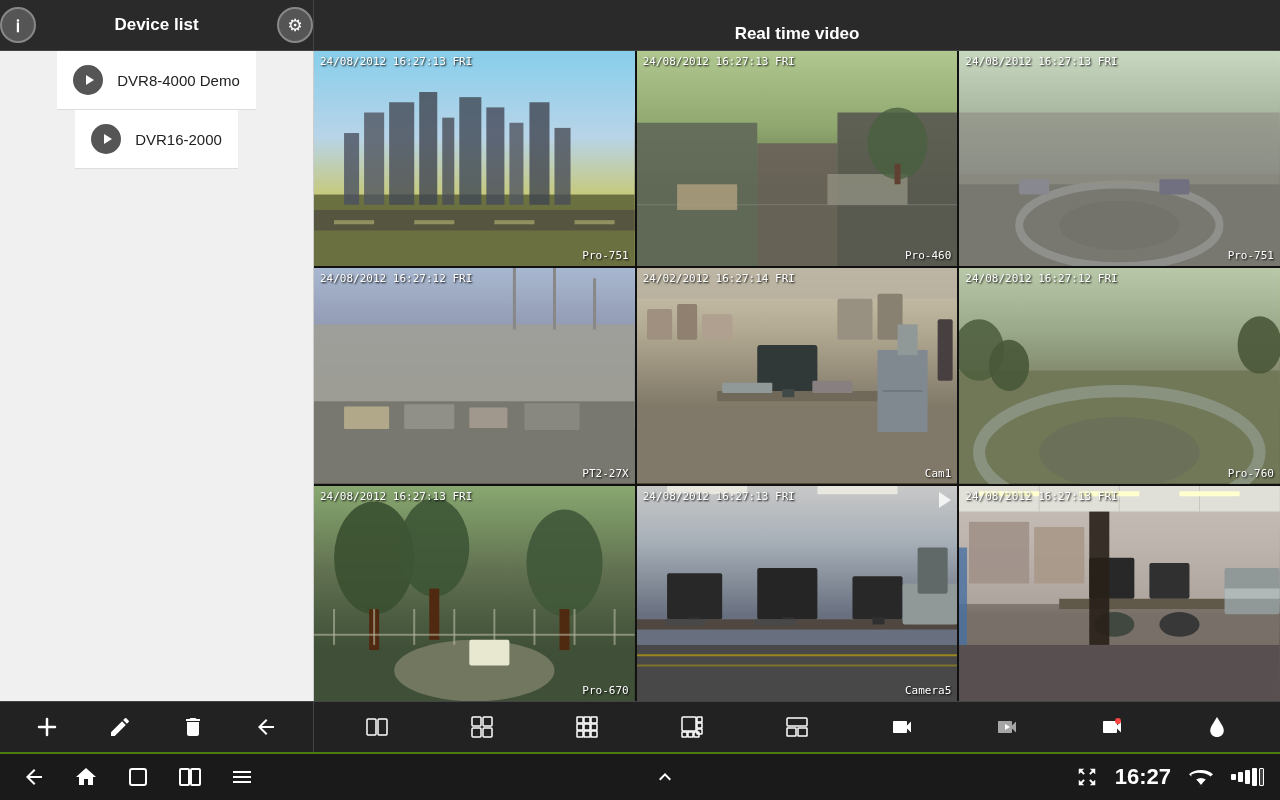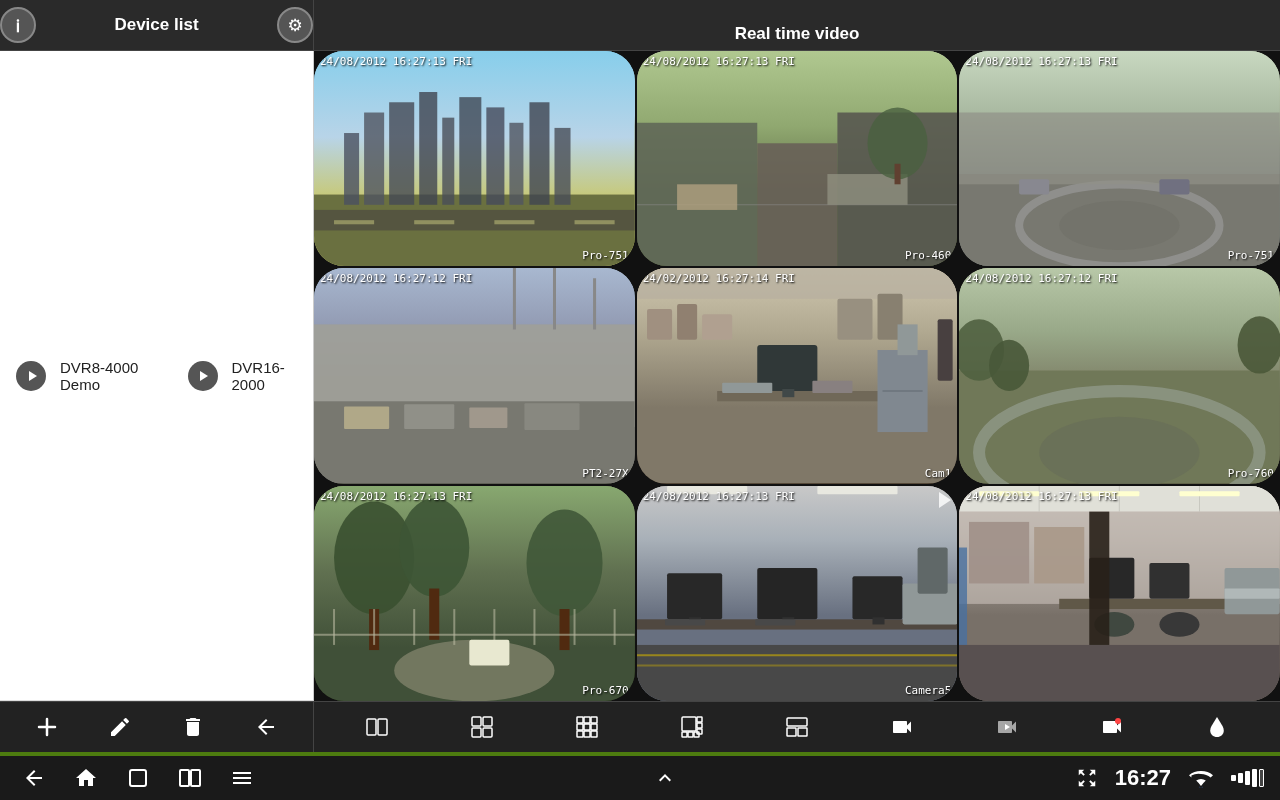--- a/index.html
+++ b/index.html
@@ -71,21 +71,22 @@
       overflow: hidden;
     }
 
     
     .sidebar {
       width: 314px;
       background: #f0f0f0;
       border-right: 1px solid #ccc;
       flex-shrink: 0;
       display: flex;
-      flex-direction: row;
+      flex-direction: column;
+      align-items: center;
     }
     .device-item {
       display: flex;
       align-items: center;
       padding: 14px 16px;
       border-bottom: 1px solid #ddd;
       cursor: pointer;
       background: white;
     }
     .device-arrow {
@@ -118,21 +119,20 @@
       grid-template-columns: repeat(3, 1fr);
       grid-template-rows: repeat(3, 1fr);
       gap: 2px;
       background: #111;
       overflow: hidden;
     }
     .video-cell {
       position: relative;
       background: #1a1a1a;
       overflow: hidden;
-      border-radius: 30px;
     }
     .video-timestamp {
       position: absolute;
       top: 4px;
       left: 6px;
       color: white;
       font-size: 11px;
       font-family: monospace;
       text-shadow: 1px 1px 2px black;
       z-index: 2;
@@ -263,21 +263,21 @@
       fill: white;
     }
 
     
     .system-bar {
       height: 48px;
       background: #1a1a1a;
       display: flex;
       align-items: center;
       padding: 0 16px;
-      border-top: 4px solid #4d7c0f;
+      border-top: 2px solid #4d7c0f;
       flex-shrink: 0;
     }
     .sys-left {
       display: flex;
       align-items: center;
       gap: 16px;
     }
     .sys-btn {
       width: 36px;
       height: 36px;

